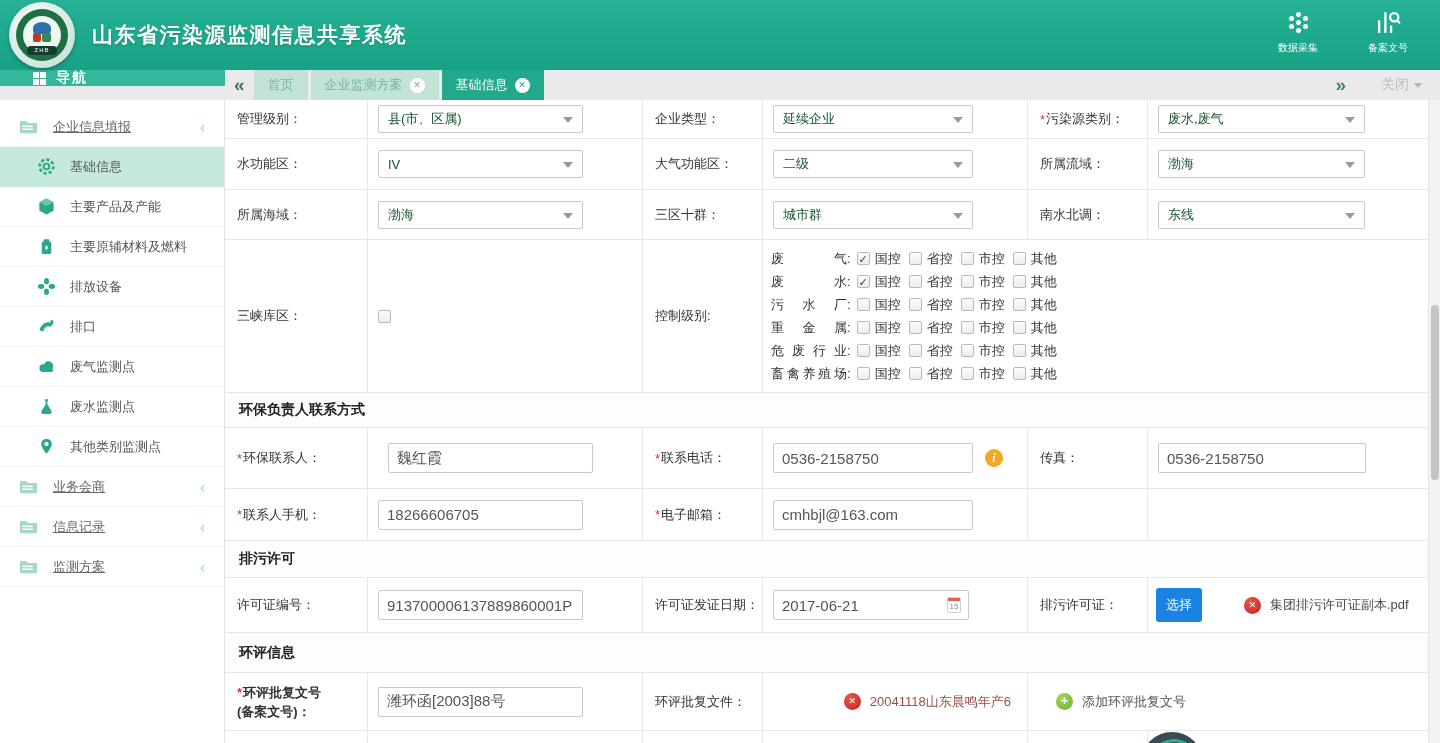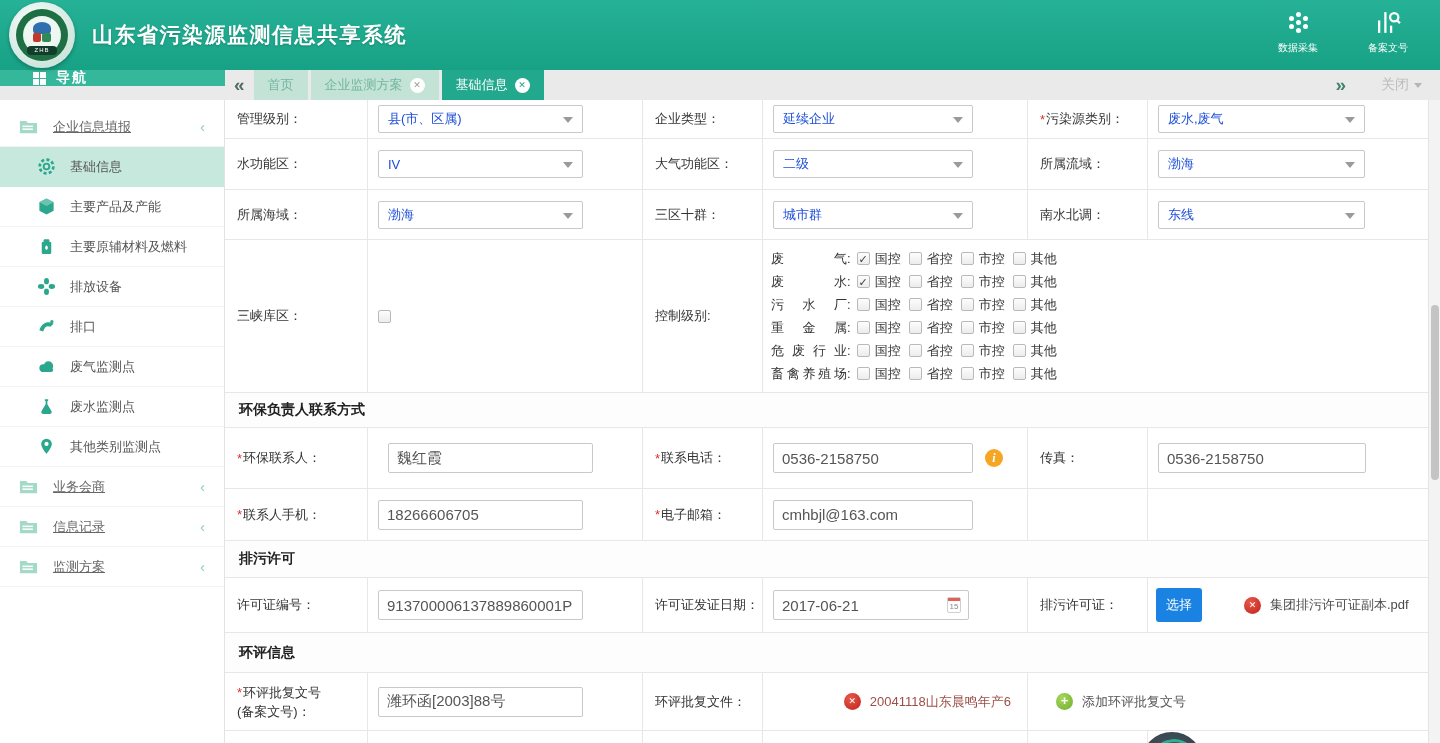--- a/index.html
+++ b/index.html
@@ -62,21 +62,21 @@
   .main{position:absolute;left:225px;top:100px;width:1215px;height:493px;background:#fff;font-size:13px;color:#333;}
   .frow{display:flex;border-bottom:1px solid #e7e7e7;box-sizing:border-box;}
   .cell{box-sizing:border-box;border-right:1px solid #e7e7e7;display:flex;align-items:center;}
   .w-l1{width:143px;}.w-f1{width:275px;}.w-l2{width:120px;}.w-f2{width:265px;}.w-l3{width:120px;}
   .w-f3{flex:1;border-right:none;}
   .w-merge{flex:1;border-right:none;}
   .lb{padding-left:12px;}
   .fd{padding-left:10px;}
   .star{color:#e03131;margin-right:1px;}
   .sel{position:relative;height:28px;border:1px solid #c9c9c9;border-radius:2px;background:#fff;
-       display:flex;align-items:center;padding:0 26px 0 9px;color:#1d4ed8;cursor:pointer;box-sizing:border-box;}
+       display:flex;align-items:center;padding:0 26px 0 9px;color:#14532d;cursor:pointer;box-sizing:border-box;}
   .sel-w1{width:205px;}.sel-w2{width:200px;}.sel-w3{width:207px;}
   .caret{position:absolute;right:9px;top:11px;width:0;height:0;border-left:5px solid transparent;
          border-right:5px solid transparent;border-top:6px solid #9a9a9a;}
   .tinput{height:30px;border:1px solid #c9c9c9;border-radius:2px;padding:0 8px;font-size:15px;color:#555;
           box-sizing:border-box;background:#fff;outline:none;font-family:inherit;}
   .in-w1{width:205px;}.in-w2{width:200px;}.in-w3{width:208px;}
   .cb{width:13px;height:13px;border:1px solid #b9b9b9;border-radius:2px;
       background:linear-gradient(#fdfdfd,#ececec);display:inline-block;box-sizing:border-box;
       text-align:center;line-height:11px;cursor:pointer;flex:0 0 13px;}
   .cb.checked::before{content:"✓";font-size:11px;font-weight:bold;color:#3a3a3a;}
@@ -101,21 +101,21 @@
   .plus-ic::before{content:"+";}
   .btn-blue{width:46px;height:34px;background:#1a82e2;border:none;border-radius:3px;color:#fff;
         font-size:13px;cursor:pointer;margin-left:8px;font-family:inherit;}
   .cal-ic{position:absolute;right:8px;top:7px;width:14px;height:16px;border:1px solid #cfcfcf;border-radius:2px;
         background:#fff;box-sizing:border-box;cursor:pointer;}
   .cal-ic::before{content:"";position:absolute;left:0;top:0;right:0;height:3px;background:#e06158;}
   .cal-ic span{display:block;margin-top:4px;font-size:8px;color:#888;text-align:center;line-height:9px;}
   .date-wrap{position:relative;display:flex;align-items:center;}
   .file-red{color:#9c4f48;margin-left:9px;white-space:nowrap;overflow:hidden;}
   .file-dark{color:#4a4a4a;margin-left:9px;white-space:nowrap;}
-  .eia-label{line-height:19px;}
+  .eia-label{line-height:19px;font-weight:bold;}
   
   .scroll-track{position:absolute;right:0;top:100px;width:12px;height:643px;background:#f3f3f3;
         border-left:1px solid #e4e4e4;box-sizing:border-box;z-index:9;}
   .scroll-thumb{position:absolute;left:2px;top:205px;width:8px;height:175px;border-radius:4px;background:#c4c4c4;cursor:pointer;}
   
   .float-circle{position:absolute;left:1141px;top:732px;width:62px;height:62px;border-radius:50%;
         background:radial-gradient(circle at 45% 40%,#46565e,#2e3c44);z-index:10;}
   .float-circle::after{content:"";position:absolute;left:9px;top:7px;width:42px;height:42px;border-radius:50%;
         border:3px solid transparent;border-top-color:#2ab095;transform:rotate(-12deg);}
 </style>

